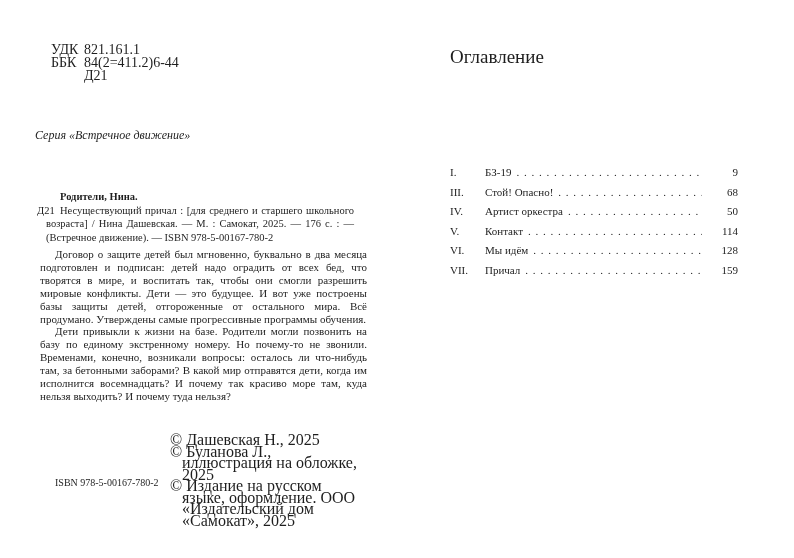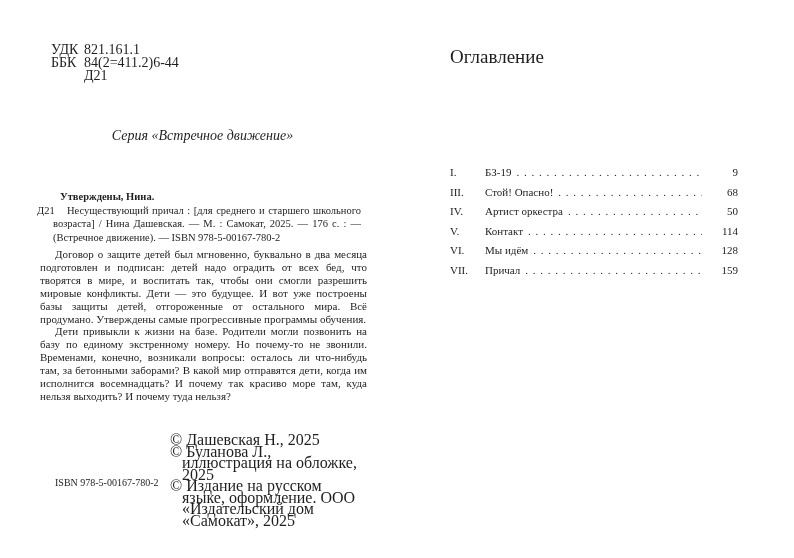--- a/index.html
+++ b/index.html
@@ -14,27 +14,27 @@
   .spread { position: absolute; inset: 0; background: #ffffff; }
 
   
   .left-page { position: absolute; left: 35px; top: 40px; width: 335px; height: 480px; }
 
   .codes { position: absolute; left: 16px; top: 3px; font-size: 14px; line-height: 13px; }
   .code-row { white-space: nowrap; }
   .code-label { display: inline-block; width: 33px; }
   .code-value { display: inline-block; }
 
-  .series { position: absolute; left: 0; right: 0; top: 88px; text-align: center;
-            font-style: italic; font-size: 14px; }
+  .series { position: absolute; left: 0; right: 0; top: 88px; 
+            font-style: italic; font-size: 12px; }
 
   .card { position: absolute; left: 0; top: 150px; width: 335px; font-size: 10.5px; line-height: 13.5px; }
   .card-author { margin-left: 25px; font-weight: bold; }
   .card-index { position: absolute; left: 2px; top: 14px; }
-  .card-body { margin-left: 18px; width: 308px; text-align: justify; text-indent: 14px; }
+  .card-body { margin-left: 11px; width: 308px; text-align: justify; text-indent: 14px; }
 
   .annotation { position: absolute; left: 5px; top: 208px; width: 327px;
                 font-size: 11px; line-height: 12.9px; }
   .annotation p { margin: 0; text-align: justify; text-indent: 15px; }
 
   .copyrights { position: absolute; left: 135px; top: 394px; width: 188px;
                 font-size: 16px; line-height: 11.5px; }
   .copyright-line { padding-left: 12px; text-indent: -12px; }
 
   .isbn { position: absolute; left: 20px; top: 437px; font-size: 10px; white-space: nowrap; }
@@ -71,21 +71,21 @@
         <span class="code-label">ББК</span><span class="code-value">84(2=411.2)6-44</span>
       </div>
       <div class="code-row">
         <span class="code-label"></span><span class="code-value">Д21</span>
       </div>
     </div>
 
     <div class="series">Серия «Встречное движение»</div>
 
     <div class="card">
-      <div class="card-author">Утверждены, Нина.</div>
+      <div class="card-author">Родители, Нина.</div>
       <div class="card-index">Д21</div>
       <div class="card-body">Несуществующий причал : [для среднего и старшего школьного возраста] / Нина Дашевская. — М. : Самокат, 2025. — 176 с. : — (Встречное движение). — ISBN 978-5-00167-780-2</div>
     </div>
 
     <div class="annotation">
       <p>Договор о защите детей был мгновенно, буквально в два месяца подготовлен и подписан: детей надо оградить от всех бед, что творятся в мире, и воспитать так, чтобы они смогли разрешить мировые конфликты. Дети — это будущее. И вот уже построены базы защиты детей, отгороженные от остального мира. Всё продумано. Утверждены самые прогрессивные программы обучения.</p>
       <p>Дети привыкли к жизни на базе. Родители могли позвонить на базу по единому экстренному номеру. Но почему-то не звонили. Временами, конечно, возникали вопросы: осталось ли что-нибудь там, за бетонными заборами? В какой мир отправятся дети, когда им исполнится восемнадцать? И почему так красиво море там, куда нельзя выходить? И почему туда нельзя?</p>
     </div>
 
     <div class="copyrights">

